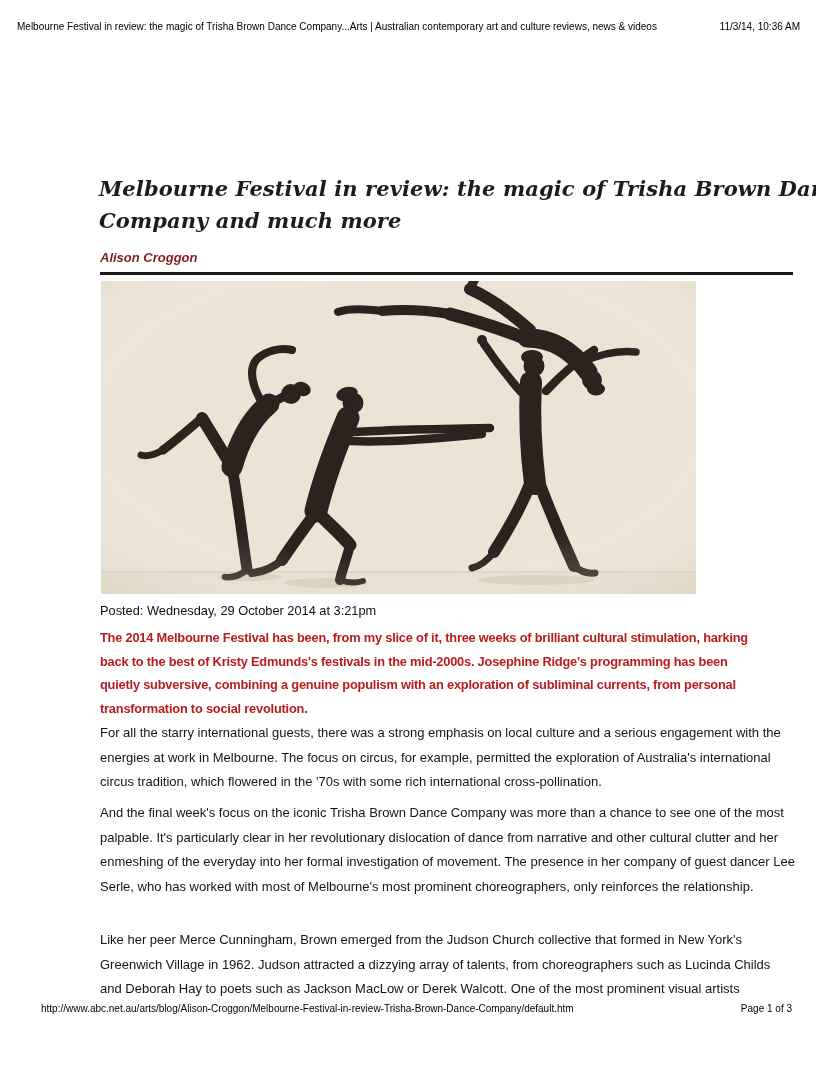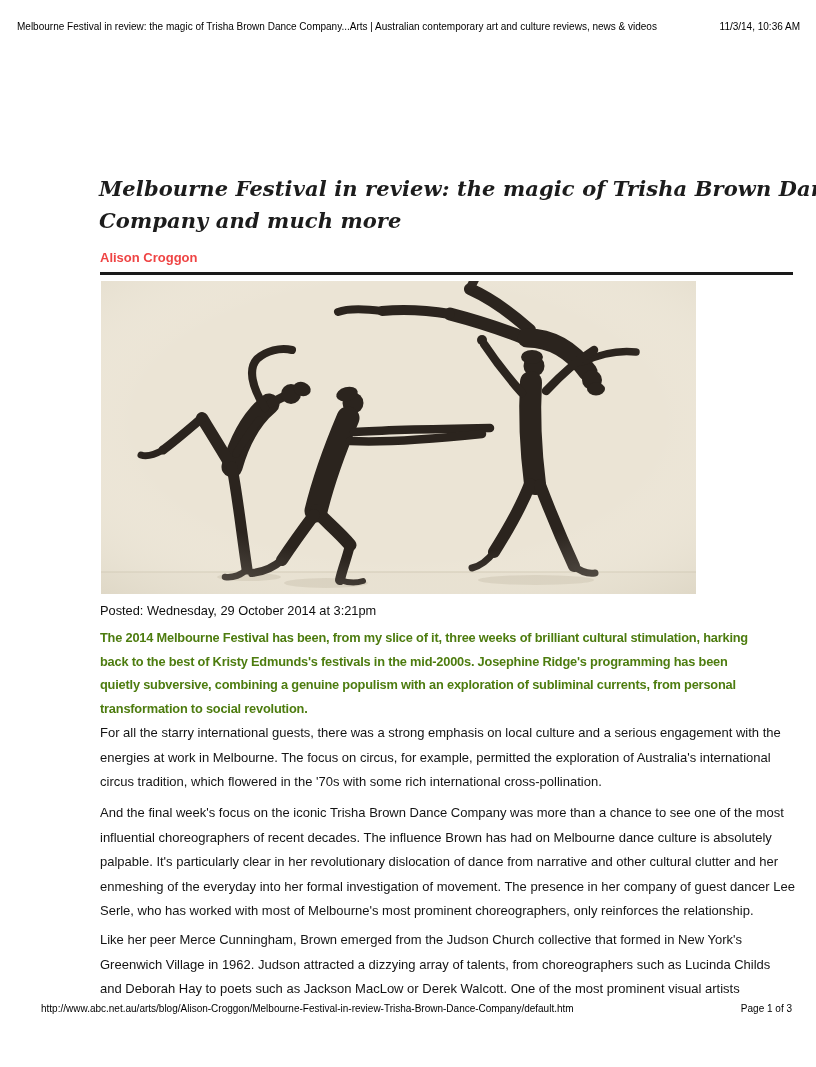--- a/index.html
+++ b/index.html
@@ -19,33 +19,33 @@
   .print-header .stamp{white-space:nowrap;margin-left:12px}
   .article-title{
     position:absolute;top:173px;left:99px;
     font-family:"DejaVu Serif","Liberation Serif",serif;
     font-style:italic;font-weight:600;
     font-size:21px;color:#1c1c1c;letter-spacing:.1px;
   }
   .article-title .tl{white-space:nowrap;height:32px;line-height:32px}
   .article-author{
     position:absolute;top:250px;left:100px;
-    font-size:13px;font-weight:bold;color:#ef4444;
+    font-size:13px;font-weight:bold;font-style:italic;color:#7f1d1d;
   }
   .rule{
     position:absolute;top:272px;left:100px;width:693px;height:3px;
     background:var(--rule,#1a1a1a);
   }
   .photo{position:absolute;top:281px;left:101px;width:595px;height:313px;line-height:0}
   .photo svg{width:595px;height:313px;display:block}
   .photo .st{stroke:var(--dancer,#2b241e);fill:none;stroke-linecap:round;stroke-linejoin:round}
   .photo .fl{fill:var(--dancer,#2b241e)}
   .photo .photo-bg{fill:var(--photo-background,#ebe4d5)}
   .posted{position:absolute;top:603px;left:100px;font-size:12.8px;color:#0f0f0f}
-  .lead{position:absolute;top:626px;left:100px;font-size:12.8px;font-weight:bold;letter-spacing:-.2px;color:#4d7c0f}
+  .lead{position:absolute;top:626px;left:100px;font-size:12.8px;font-weight:bold;letter-spacing:-.2px;color:#b91c1c}
   .lead .tl{white-space:nowrap;height:23.5px;line-height:23.5px}
   .bp{position:absolute;left:100px;font-size:13px;color:#141414}
   .bp .tl{white-space:nowrap;height:24.5px;line-height:24.5px}
   #bp1{top:721px}
   #bp2{top:801px}
   #bp3{top:928px}
   .print-footer{
     position:absolute;top:1003px;left:17px;right:24px;
     display:flex;justify-content:space-between;align-items:baseline;
     font-size:10px;color:#000;padding-left:24px;
@@ -147,21 +147,20 @@
     <div class="tl">transformation to social revolution.</div>
   </div>
 
 <div class="bp" id="bp1">
     <div class="tl">For all the starry international guests, there was a strong emphasis on local culture and a serious engagement with the</div>
     <div class="tl">energies at work in Melbourne. The focus on circus, for example, permitted the exploration of Australia's international</div>
     <div class="tl">circus tradition, which flowered in the '70s with some rich international cross-pollination.</div>
   </div>
 <div class="bp" id="bp2">
     <div class="tl">And the final week's focus on the iconic Trisha Brown Dance Company was more than a chance to see one of the most</div>
-    <div class="tl">influential choreographers of recent decades. The influence Brown has had on Melbourne dance culture is absolutely</div>
     <div class="tl">palpable. It's particularly clear in her revolutionary dislocation of dance from narrative and other cultural clutter and her</div>
     <div class="tl">enmeshing of the everyday into her formal investigation of movement. The presence in her company of guest dancer Lee</div>
     <div class="tl">Serle, who has worked with most of Melbourne's most prominent choreographers, only reinforces the relationship.</div>
   </div>
 <div class="bp" id="bp3">
     <div class="tl">Like her peer Merce Cunningham, Brown emerged from the Judson Church collective that formed in New York's</div>
     <div class="tl">Greenwich Village in 1962. Judson attracted a dizzying array of talents, from choreographers such as Lucinda Childs</div>
     <div class="tl">and Deborah Hay to poets such as Jackson MacLow or Derek Walcott. One of the most prominent visual artists</div>
   </div>
 

